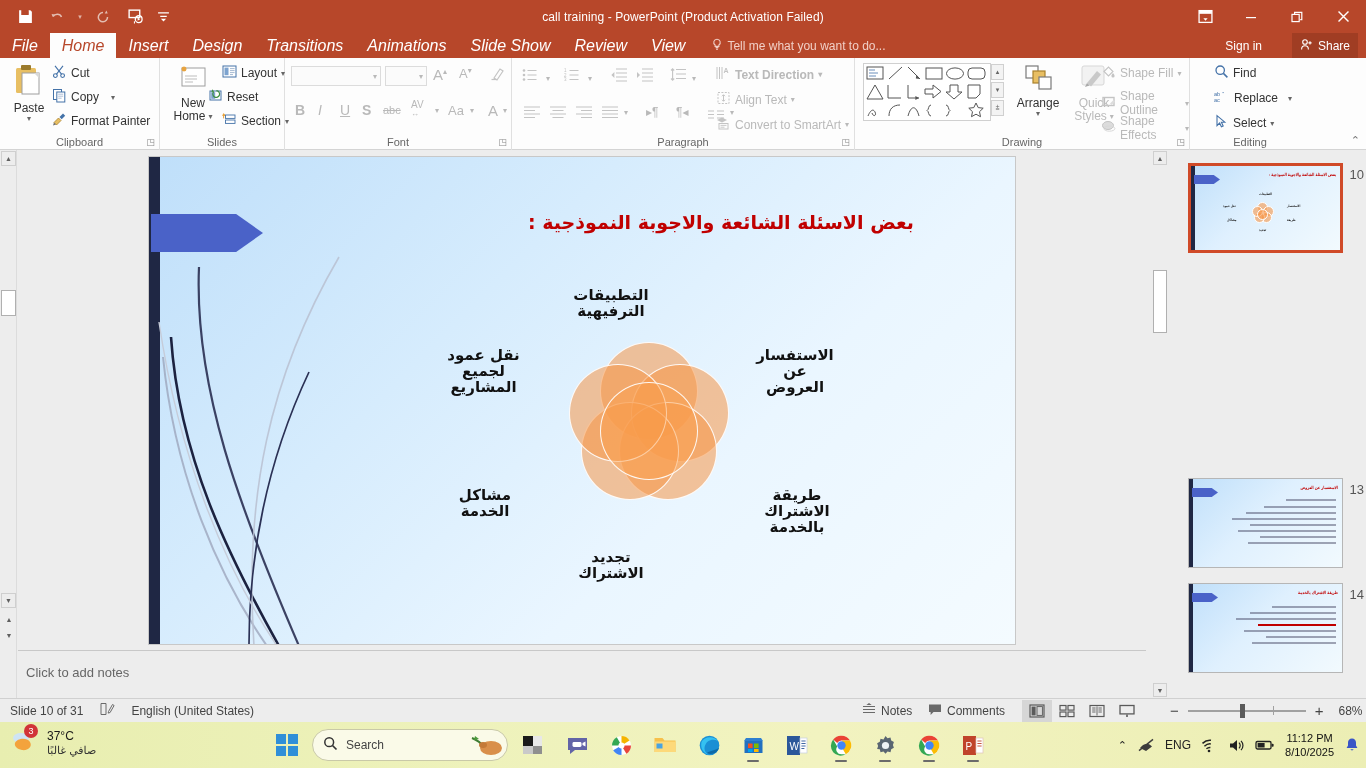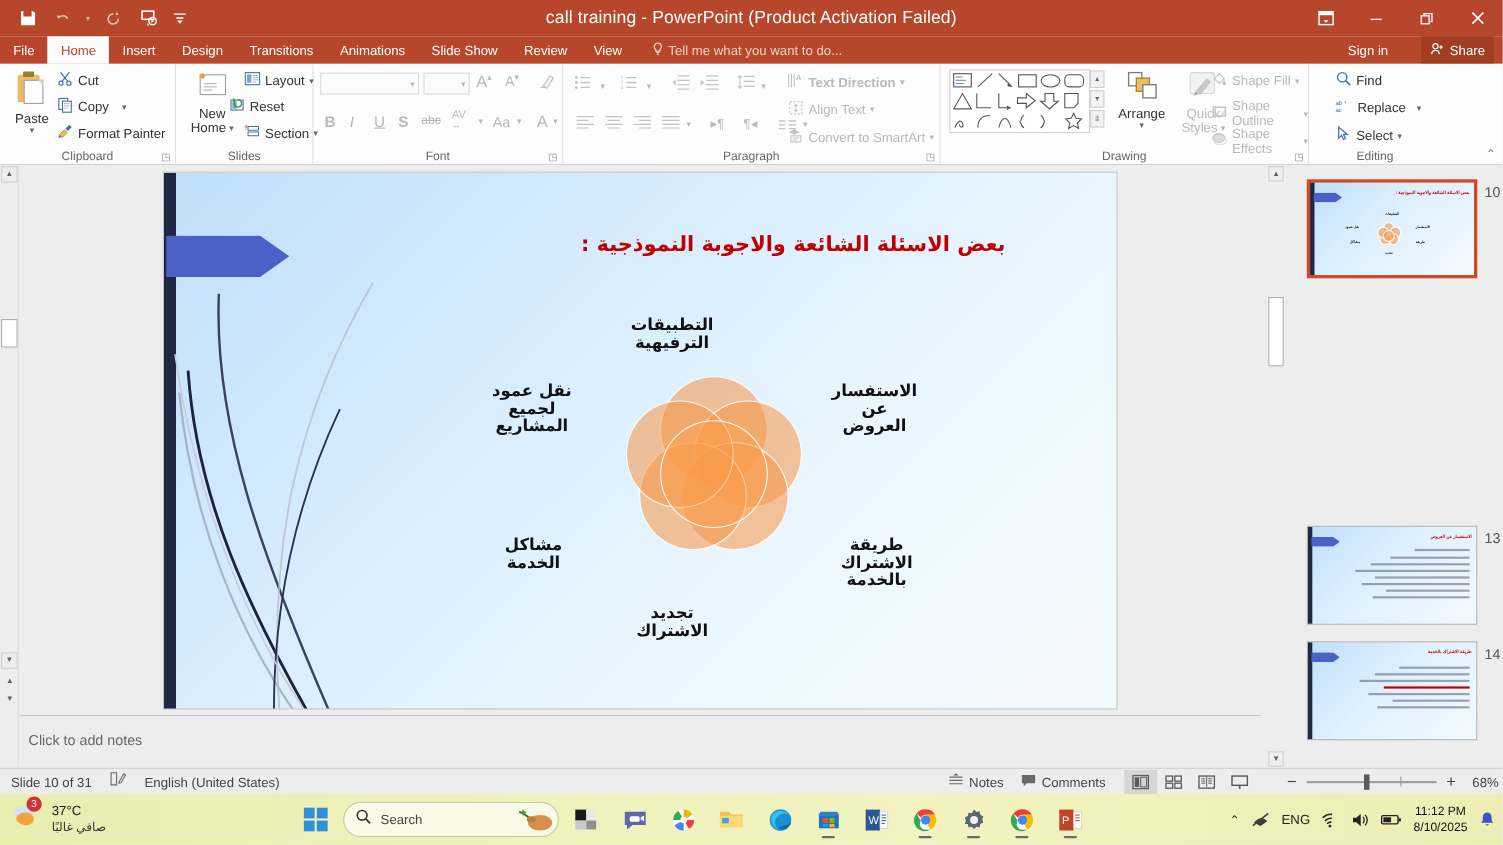--- a/index.html
+++ b/index.html
@@ -18,40 +18,40 @@
   }
   .qat { display: flex; align-items: center; padding-left: 10px; gap: 2px; }
   .qat-btn {
     width: 30px; height: 26px; display: flex; align-items: center; justify-content: center;
     color: #fff;
   }
   .qat-btn.dim { color: #e0b3a6; }
   .qat-btn svg { display: block; }
   .title-text {
     position: absolute; left: 0; width: 1366px; text-align: center;
-    color: #fff; font-size: 16px; letter-spacing: .1px;
+    color: #fff; font-size: 12px; letter-spacing: .1px;
     pointer-events: none;
   }
   .win-controls {
     position: absolute; right: 0; top: 0; height: 33px; display: flex; align-items: center;
   }
   .win-btn {
     width: 46px; height: 33px; display: flex; align-items: center; justify-content: center;
     color: #fff; font-size: 13px;
   }
 
   
   .tabbar {
     position: absolute; top: 33px; left: 0; width: 1366px; height: 25px;
     background: #b7472a;
     display: flex; align-items: stretch;
   }
   .tab {
     padding: 0 12px; display: flex; align-items: center;
-    color: #fff; font-size: 12px; height: 25px;
+    color: #fff; font-size: 16px; height: 25px; font-style: italic;
   }
   .tab.active { background: #fdfdfd; color: #b7472a; }
   .tellme {
     display: flex; align-items: center; gap: 4px;
     color: #f1cfc6; font-size: 12px; padding-left: 14px;
   }
   .signin {
     position: absolute; right: 104px; top: 0; height: 25px;
     display: flex; align-items: center; color: #fff; font-size: 12px;
   }

